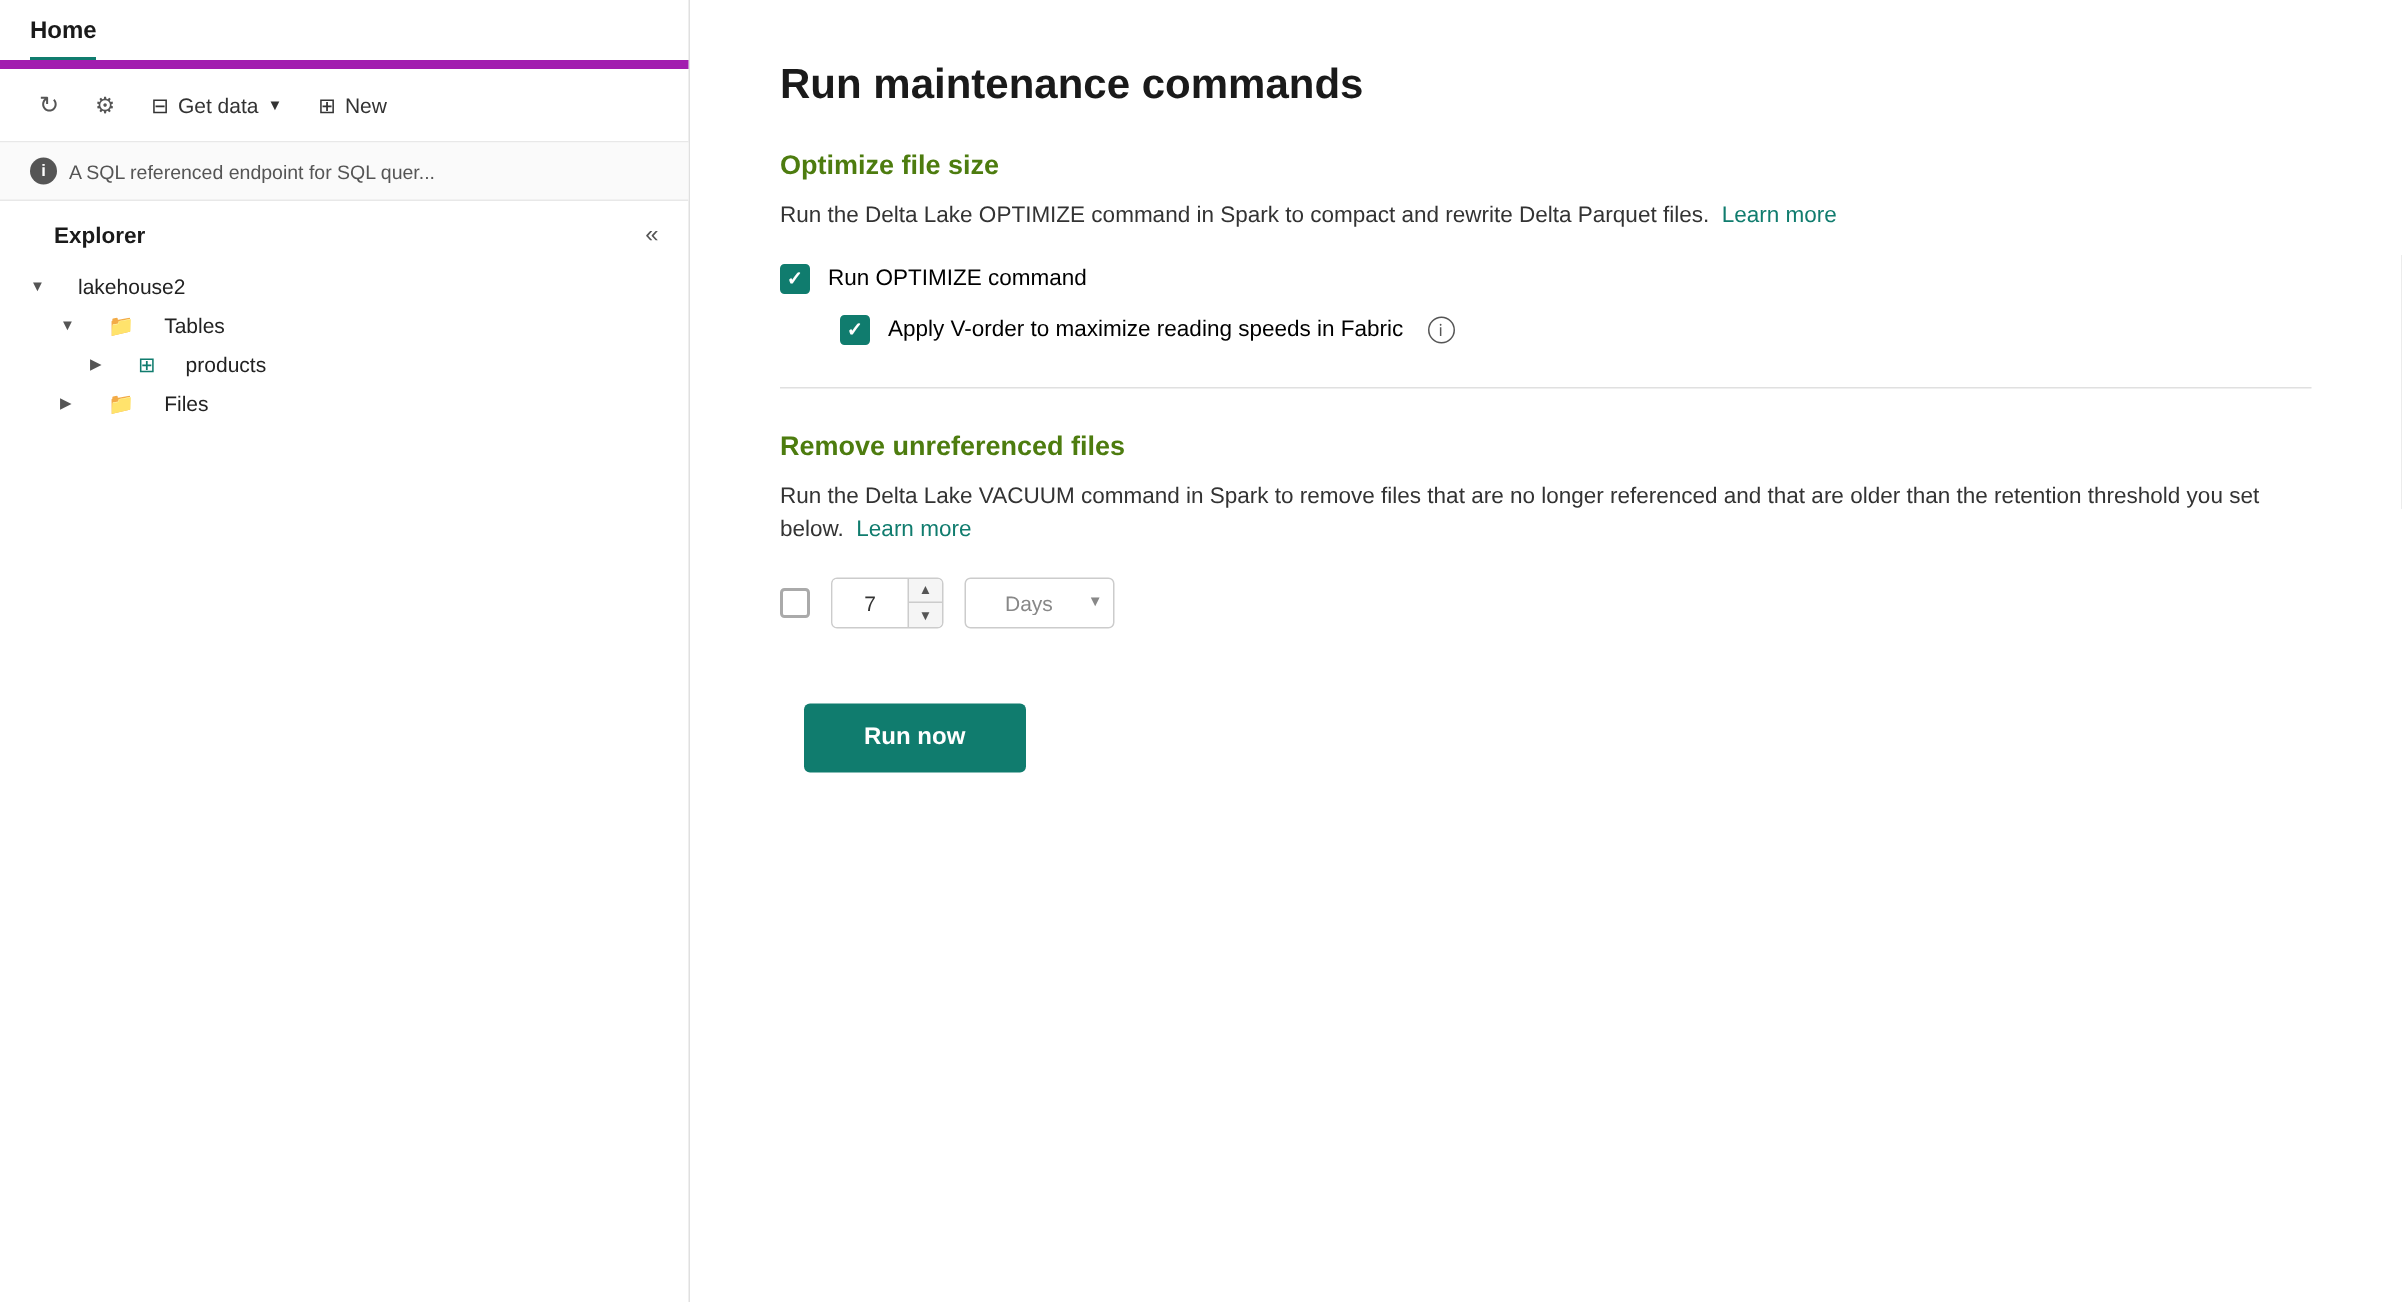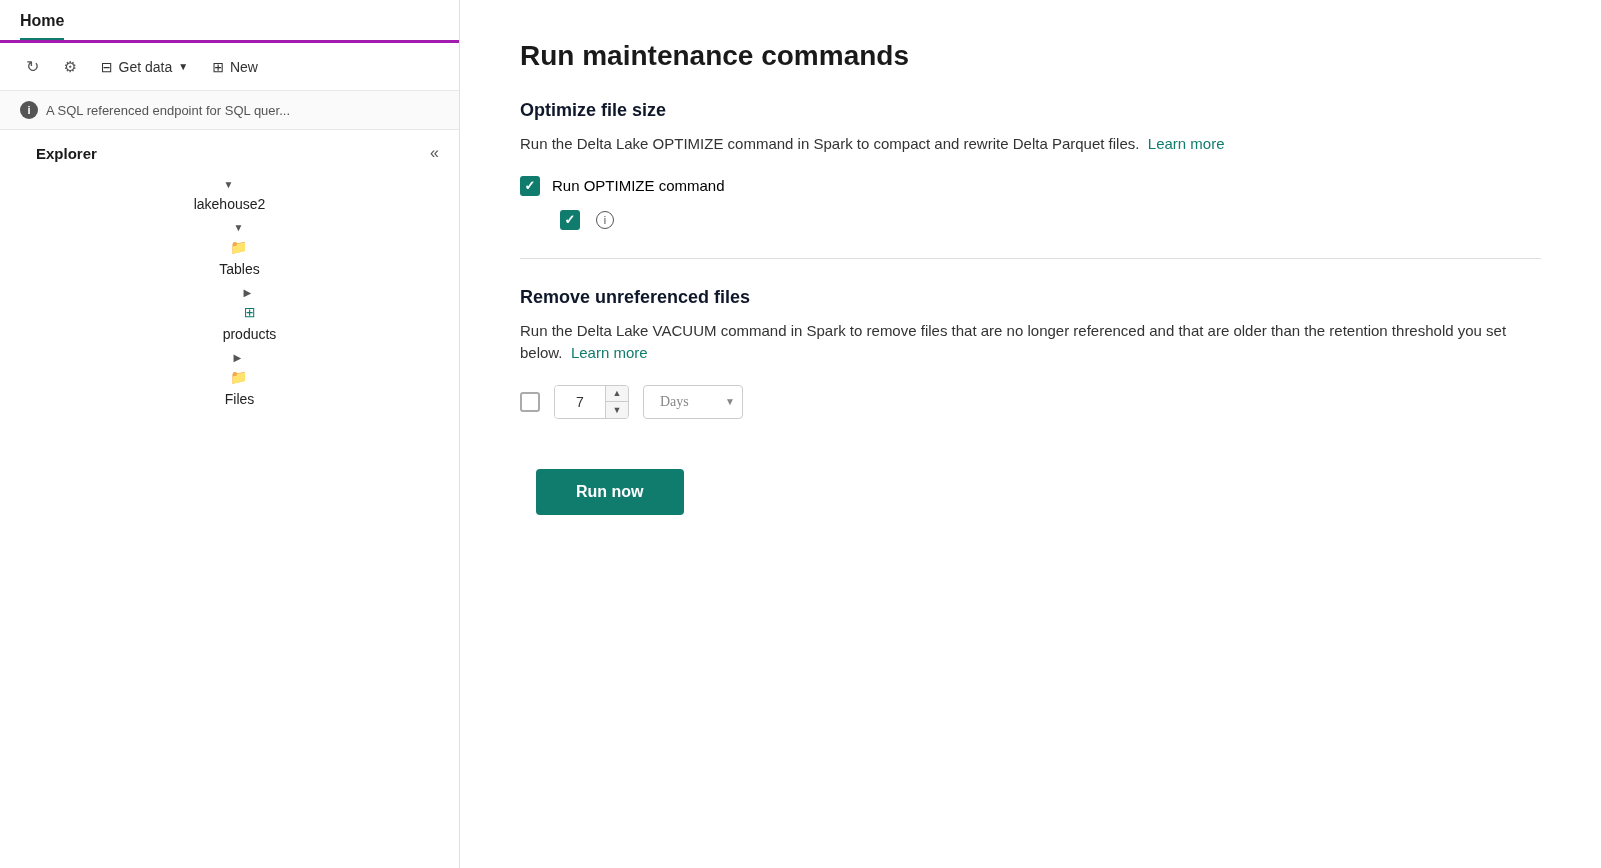--- a/index.html
+++ b/index.html
@@ -19,21 +19,21 @@
       width: 460px;
       height: 868px;
       background: #fff;
       border-right: 1px solid #e0e0e0;
       display: flex;
       flex-direction: column;
     }
 
     .top-bar {
       padding: 12px 20px 0 20px;
-      border-bottom: 3px solid #a21caf;
+      border-bottom: 6px solid #a21caf;
     }
 
     .home-tab {
       display: inline-block;
       font-size: 16px;
       font-weight: 600;
       color: #1a1a1a;
       padding-bottom: 8px;
       border-bottom: 2px solid #107c6e;
     }
@@ -107,26 +107,25 @@
     }
 
     .tree {
       padding: 4px 0;
       flex: 1;
     }
 
     .tree-item {
       display: flex;
       align-items: center;
-      gap: 6px;
+      gap: 20px;
       padding: 5px 20px;
       cursor: pointer;
       font-size: 14px;
       color: #222;
-      flex-direction: column;
     }
 
     .tree-chevron {
       font-size: 10px;
       color: #555;
       width: 12px;
     }
     .tree-chevron.open::before { content: '▼'; }
     .tree-chevron.closed::before { content: '▶'; }
 
@@ -159,21 +158,21 @@
     .modal-title {
       font-size: 28px;
       font-weight: 700;
       color: #1a1a1a;
       margin-bottom: 28px;
     }
 
     .section-title {
       font-size: 18px;
       font-weight: 700;
-      color: #0f172a;
+      color: #4d7c0f;
       margin-bottom: 12px;
     }
 
     .description {
       font-size: 15px;
       color: #333;
       line-height: 1.5;
       margin-bottom: 20px;
     }
 
@@ -284,30 +283,29 @@
       align-items: center;
       justify-content: center;
       color: #555;
     }
     .spinner-btn:first-child { border-bottom: 1px solid #ccc; }
 
     .days-select {
       height: 34px;
       border: 1px solid #ccc;
       border-radius: 4px;
-      padding: 0 16px;
+      padding: 0 26px;
       font-size: 14px;
       color: #888;
       background: #fff;
       cursor: pointer;
       min-width: 100px;
       appearance: none;
       padding-right: 28px;
       position: relative;
-      font-family: Liberation Serif, serif;
     }
 
     .select-wrapper {
       position: relative;
       display: inline-flex;
       align-items: center;
     }
     .select-wrapper::after {
       content: '▼';
       font-size: 10px;
@@ -420,20 +418,21 @@
     <div class="custom-checkbox">
       <span class="checkmark">✓</span>
     </div>
     <span class="checkbox-label">Run OPTIMIZE command</span>
   </div>
 
   <div class="checkbox-row indent">
     <div class="custom-checkbox">
       <span class="checkmark">✓</span>
     </div>
+    <span class="checkbox-label">Apply V-order to maximize reading speeds in Fabric</span>
     <span class="info-circle">ℹ</span>
   </div>
 
   <div class="section-divider"></div>
 
   <h2 class="section-title">Remove unreferenced files</h2>
   <p class="description">
     <span>Run the Delta Lake VACUUM command in Spark to remove files that are no longer referenced and that are older than the retention threshold you set below.</span>
     &nbsp;<a class="learn-link" href="#">Learn more</a>
   </p>

